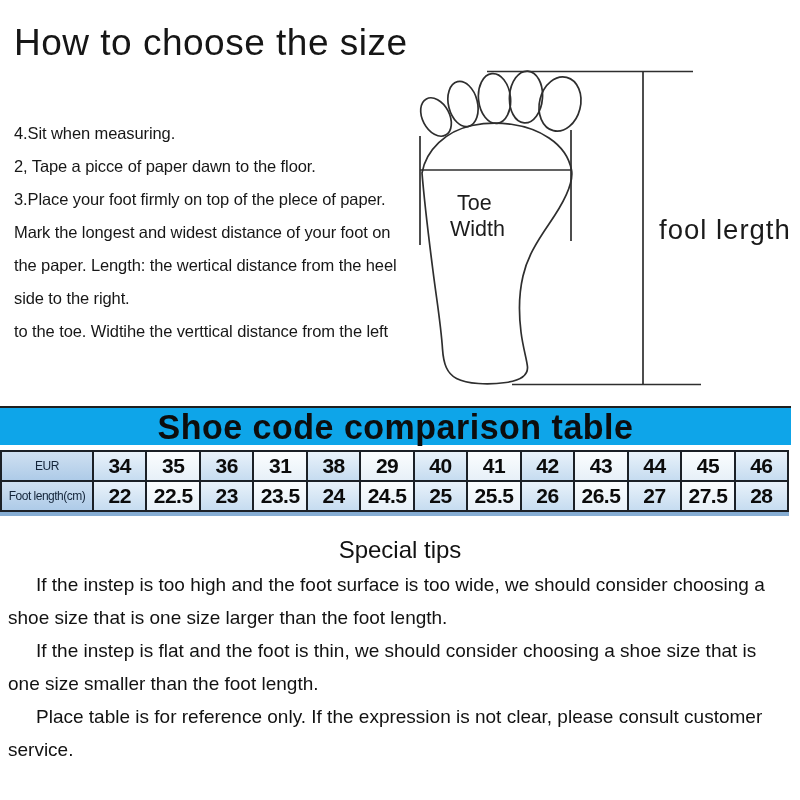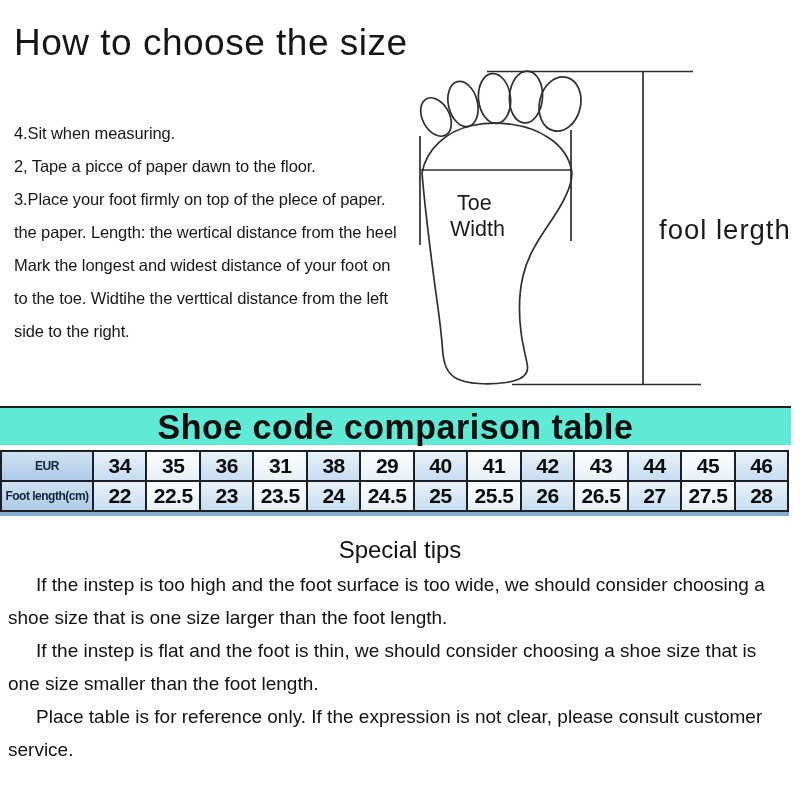--- a/index.html
+++ b/index.html
@@ -13,39 +13,39 @@
     font-size:37px; font-weight:500; letter-spacing:0.5px; color:#161616;
   }
   .instructions {
     position:absolute; left:14px; top:117px;
     font-size:16.5px; letter-spacing:-0.1px; color:#171717;
   }
   .instructions .iline { height:33px; line-height:33px; white-space:nowrap; }
   .diagram-svg { position:absolute; left:0; top:0; width:800px; height:800px; }
   .banner {
     position:absolute; left:0; top:406px; width:791px; height:39px;
-    background:#5eead4; border-top:2px solid #1f1f1f;
+    background:#0ea5e9; border-top:2px solid #1f1f1f;
     display:flex; align-items:center; justify-content:center;
   }
   .banner-text {
     font-size:34px; font-weight:bold; color:#0d0d0d; letter-spacing:0.5px;
     transform:scaleY(1.05);
   }
   .sizetable {
     position:absolute; left:0; top:450px; width:789px; height:62px;
     border:2px solid #1b2026; box-shadow:0 4px 0 #86add3;
     display:flex; flex-direction:column;
   }
   .t-row { flex:1; display:flex; }
   .t-row.first { border-bottom:2px solid #1b2026; }
   .t-label {
     width:92px; flex:none; display:flex; align-items:center; justify-content:center;
     background:linear-gradient(180deg,#cfe0f1 0%,#aecbe8 100%);
     border-right:2px solid #1b2026;
-    font-size:12px; font-weight:bold; letter-spacing:-0.5px; color:#14253a;
+    font-size:12px; font-weight:normal; letter-spacing:-0.5px; color:#14253a;
   }
   .t-cell {
     flex:1; display:flex; align-items:center; justify-content:center;
     border-right:2px solid #1b2026;
     font-size:21px; font-weight:bold; letter-spacing:-0.5px; color:#0b0b0b;
   }
   .t-cell.last { border-right:none; }
   .t-cell.cb { background:linear-gradient(180deg,#e9f2fa 0%,#c6dcf0 100%); }
   .t-cell.cw { background:linear-gradient(180deg,#fbfdfe 0%,#e7f0f8 100%); }
   .tips { position:absolute; left:0; top:533px; width:800px; }
@@ -63,24 +63,24 @@
 <body>
 
 <div class="page">
 
   <div class="page-title">How to choose the size</div>
 
   <div class="instructions">
     <div class="iline">4.Sit when measuring.</div>
     <div class="iline">2, Tape a picce of paper dawn to the floor.</div>
     <div class="iline">3.Place your foot firmly on top of the plece of paper.</div>
+    <div class="iline">Mark the longest and widest distance of your foot on</div>
     <div class="iline">the paper. Length: the wertical distance from the heel</div>
-    <div class="iline">Mark the longest and widest distance of your foot on</div>
+    <div class="iline">side to the right.</div>
     <div class="iline">to the toe. Widtihe the verttical distance from the left</div>
-    <div class="iline">side to the right.</div>
   </div>
 
   <svg class="diagram-svg" viewBox="0 0 800 800" fill="none" stroke="#2e2e2e" stroke-width="1.7">
 
     <ellipse cx="436" cy="117" rx="13.5" ry="20.5" transform="rotate(-28 436 117)"></ellipse>
     <ellipse cx="463" cy="104" rx="14.5" ry="23" transform="rotate(-14 463 104)"></ellipse>
     <ellipse cx="494.5" cy="98.5" rx="16" ry="25" transform="rotate(-6 494.5 98.5)"></ellipse>
     <ellipse cx="526" cy="97" rx="16.5" ry="26" transform="rotate(4 526 97)"></ellipse>
     <ellipse cx="560" cy="104" rx="20.5" ry="27.5" transform="rotate(14 560 104)"></ellipse>
 

